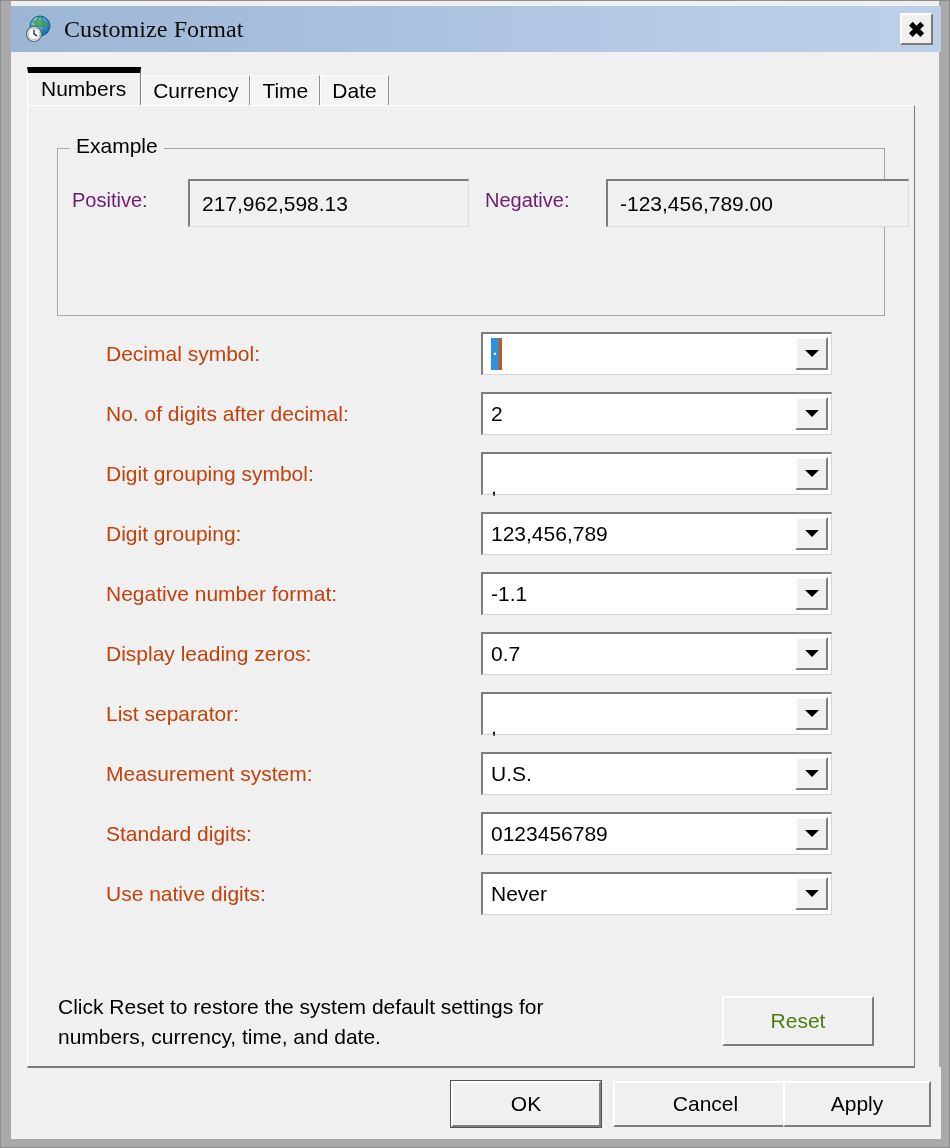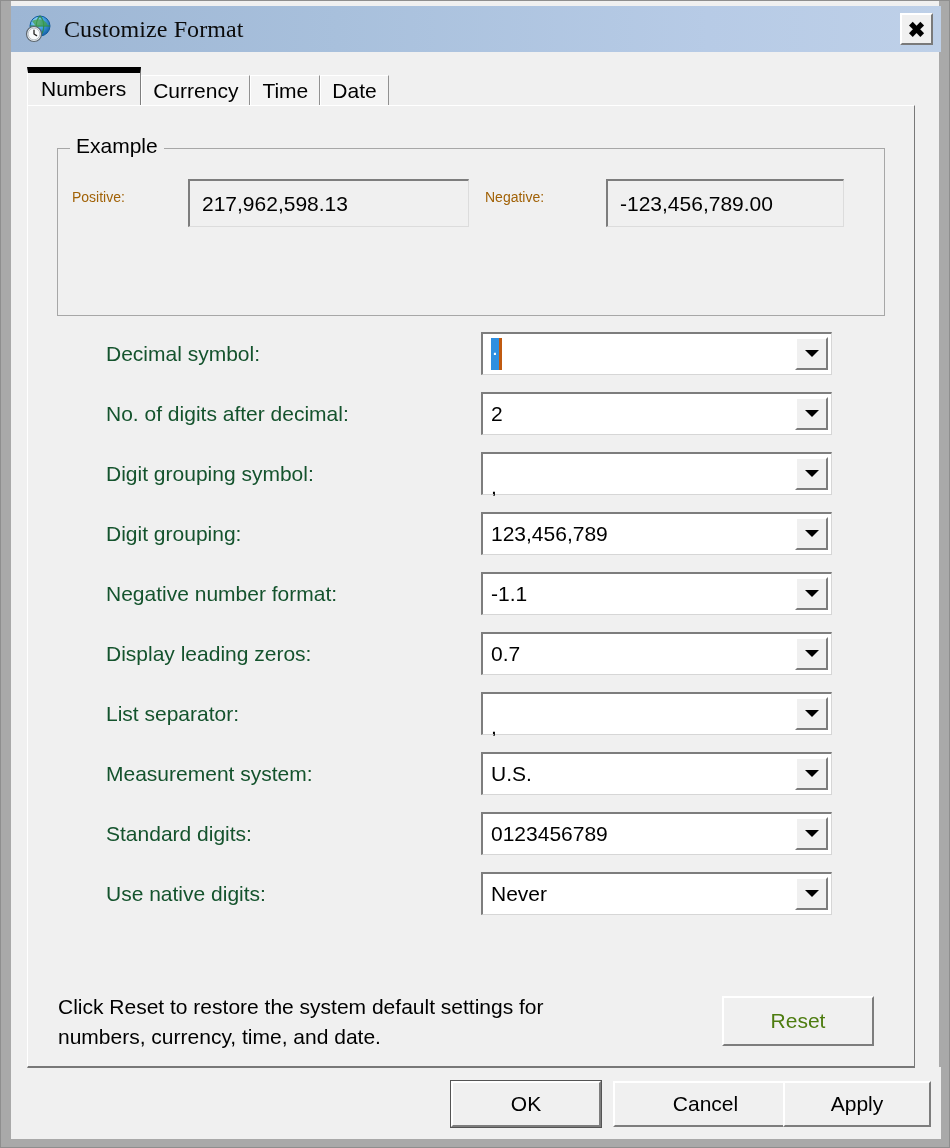--- a/index.html
+++ b/index.html
@@ -154,22 +154,22 @@
     white-space: nowrap;
   }
   .example-row {
     position: absolute;
     left: 0; top: 30px;
     width: 100%;
     height: 50px;
   }
   .ex-label {
     position: absolute;
-    font-size: 14px;
-    color: #a16207;
+    font-size: 20px;
+    color: #701a75;
     top: 10px;
     white-space: nowrap;
   }
   .ex-label.positive { left: 14px; }
   .ex-label.negative { left: 427px; }
   .ex-field {
     position: absolute;
     top: 0;
     height: 48px;
     box-sizing: border-box;
@@ -179,39 +179,39 @@
     border-right: 1px solid #dcdcdc;
     border-bottom: 1px solid #dcdcdc;
     display: flex;
     align-items: center;
     padding-left: 12px;
     font-size: 21px;
     color: #000;
     white-space: nowrap;
   }
   .ex-field.positive { left: 130px; width: 281px; }
-  .ex-field.negative { left: 548px; width: 238px; }
+  .ex-field.negative { left: 548px; width: 303px; }
 
   
   .rows {
     position: absolute;
     left: 0;
     top: 222px;
     width: 100%;
   }
   .row {
     position: relative;
     height: 60px;
   }
   .row-label {
     position: absolute;
     left: 78px;
     top: 14px;
     font-size: 21px;
-    color: #14532d;
+    color: #c2410c;
     white-space: nowrap;
   }
   .combo {
     position: absolute;
     left: 453px;
     top: 4px;
     width: 351px;
     height: 43px;
     box-sizing: border-box;
     background: #ffffff;

